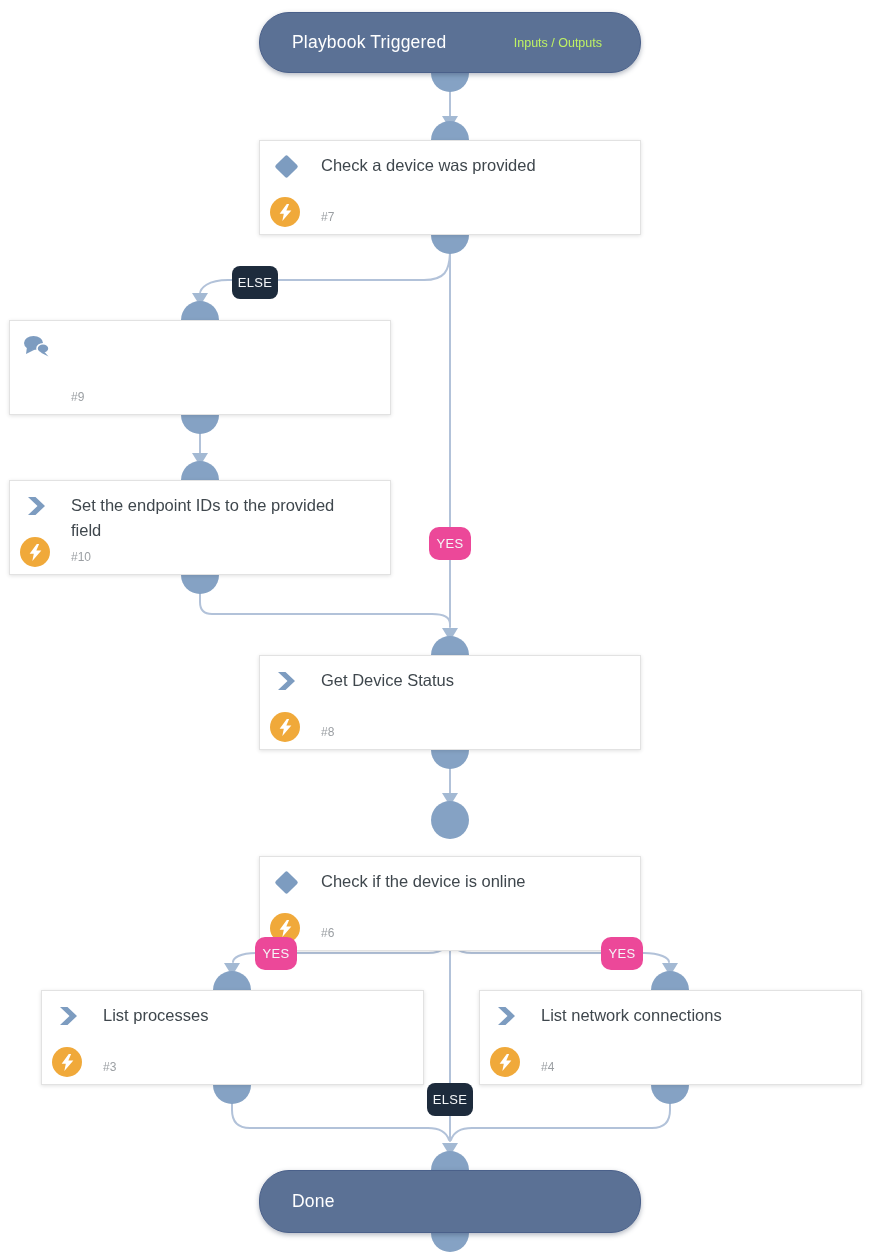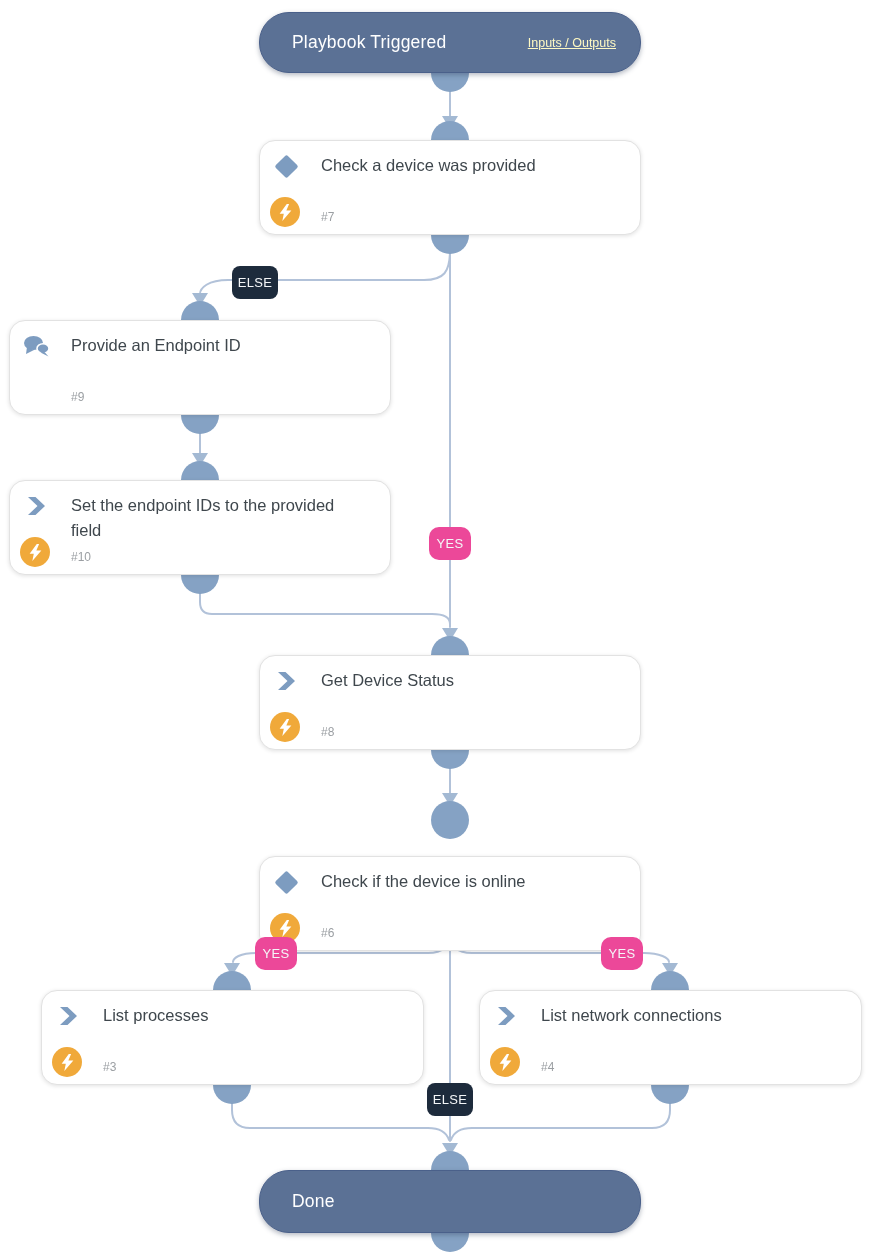--- a/index.html
+++ b/index.html
@@ -11,26 +11,26 @@
   svg.edges { position:absolute; left:0; top:0; z-index:1; }
 
   
   .node {
     position:absolute; z-index:2; width:382px; height:61px;
     background:#5b7195; border:1px solid #4a608a; border-radius:30px;
     box-shadow:0 2px 5px rgba(40,55,80,.35);
     display:flex; align-items:center; color:#fff;
   }
   .node .ntitle { margin-left:32px; font-size:17.5px; letter-spacing:.2px; }
-  .node .nlink  { margin-left:auto; margin-right:24px; font-size:12.5px; color:#fef9c3; cursor:pointer;text-decoration:underline; }
+  .node .nlink  { margin-left:auto; margin-right:38px; font-size:12.5px; color:#bef264; cursor:pointer; }
 
   
   .task {
     position:absolute; z-index:2; width:382px; height:95px;
-    background:#ffffff; border:1px solid #e2e2e2; border-radius:16px;
+    background:#ffffff; border:1px solid #e2e2e2; border-radius:0;
     box-shadow:0 1px 4px rgba(0,0,0,.12); cursor:pointer;
   }
   .ttitle {
     position:absolute; left:61px; top:12px; width:295px;
     font-size:16.5px; line-height:25px; color:#3f474d;
   }
   .tid { position:absolute; left:61px; top:70px; font-size:12px; line-height:12px; color:#9b9fa3; }
   .ticon { position:absolute; left:12px; top:11px; width:28px; height:28px;
            display:flex; align-items:center; justify-content:center; }
   .diamond { width:17px; height:17px; background:#7d9cc0; border-radius:2px; transform:rotate(45deg); }
@@ -115,21 +115,20 @@
 
 <div class="task" style="left:9px; top:320px;">
   <span class="ticon">
     <svg width="27" height="23" viewBox="0 0 27 23">
       <ellipse cx="10.5" cy="8" rx="9.5" ry="7" fill="#7d9cc0"></ellipse>
       <polygon points="4,12 11,15 3,19" fill="#7d9cc0"></polygon>
       <ellipse cx="20" cy="13.5" rx="6" ry="4.8" fill="#7d9cc0" stroke="#fff" stroke-width="1.6"></ellipse>
       <polygon points="21,16.5 25.5,21.5 17.5,17.5" fill="#7d9cc0"></polygon>
     </svg>
   </span>
-  <div class="ttitle">Provide an Endpoint ID</div>
   <div class="tid">#9</div>
 </div>
 
 <div class="task" style="left:9px; top:480px;">
   <span class="ticon">
     <svg width="22" height="20" viewBox="0 0 22 20">
         <path fill="#7d9cc0" d="M3 1 H10.5 L20 10 L10.5 19 H3 L12.5 10 Z"></path>
       </svg>
   </span>
   <div class="ttitle">Set the endpoint IDs to the provided field</div>

